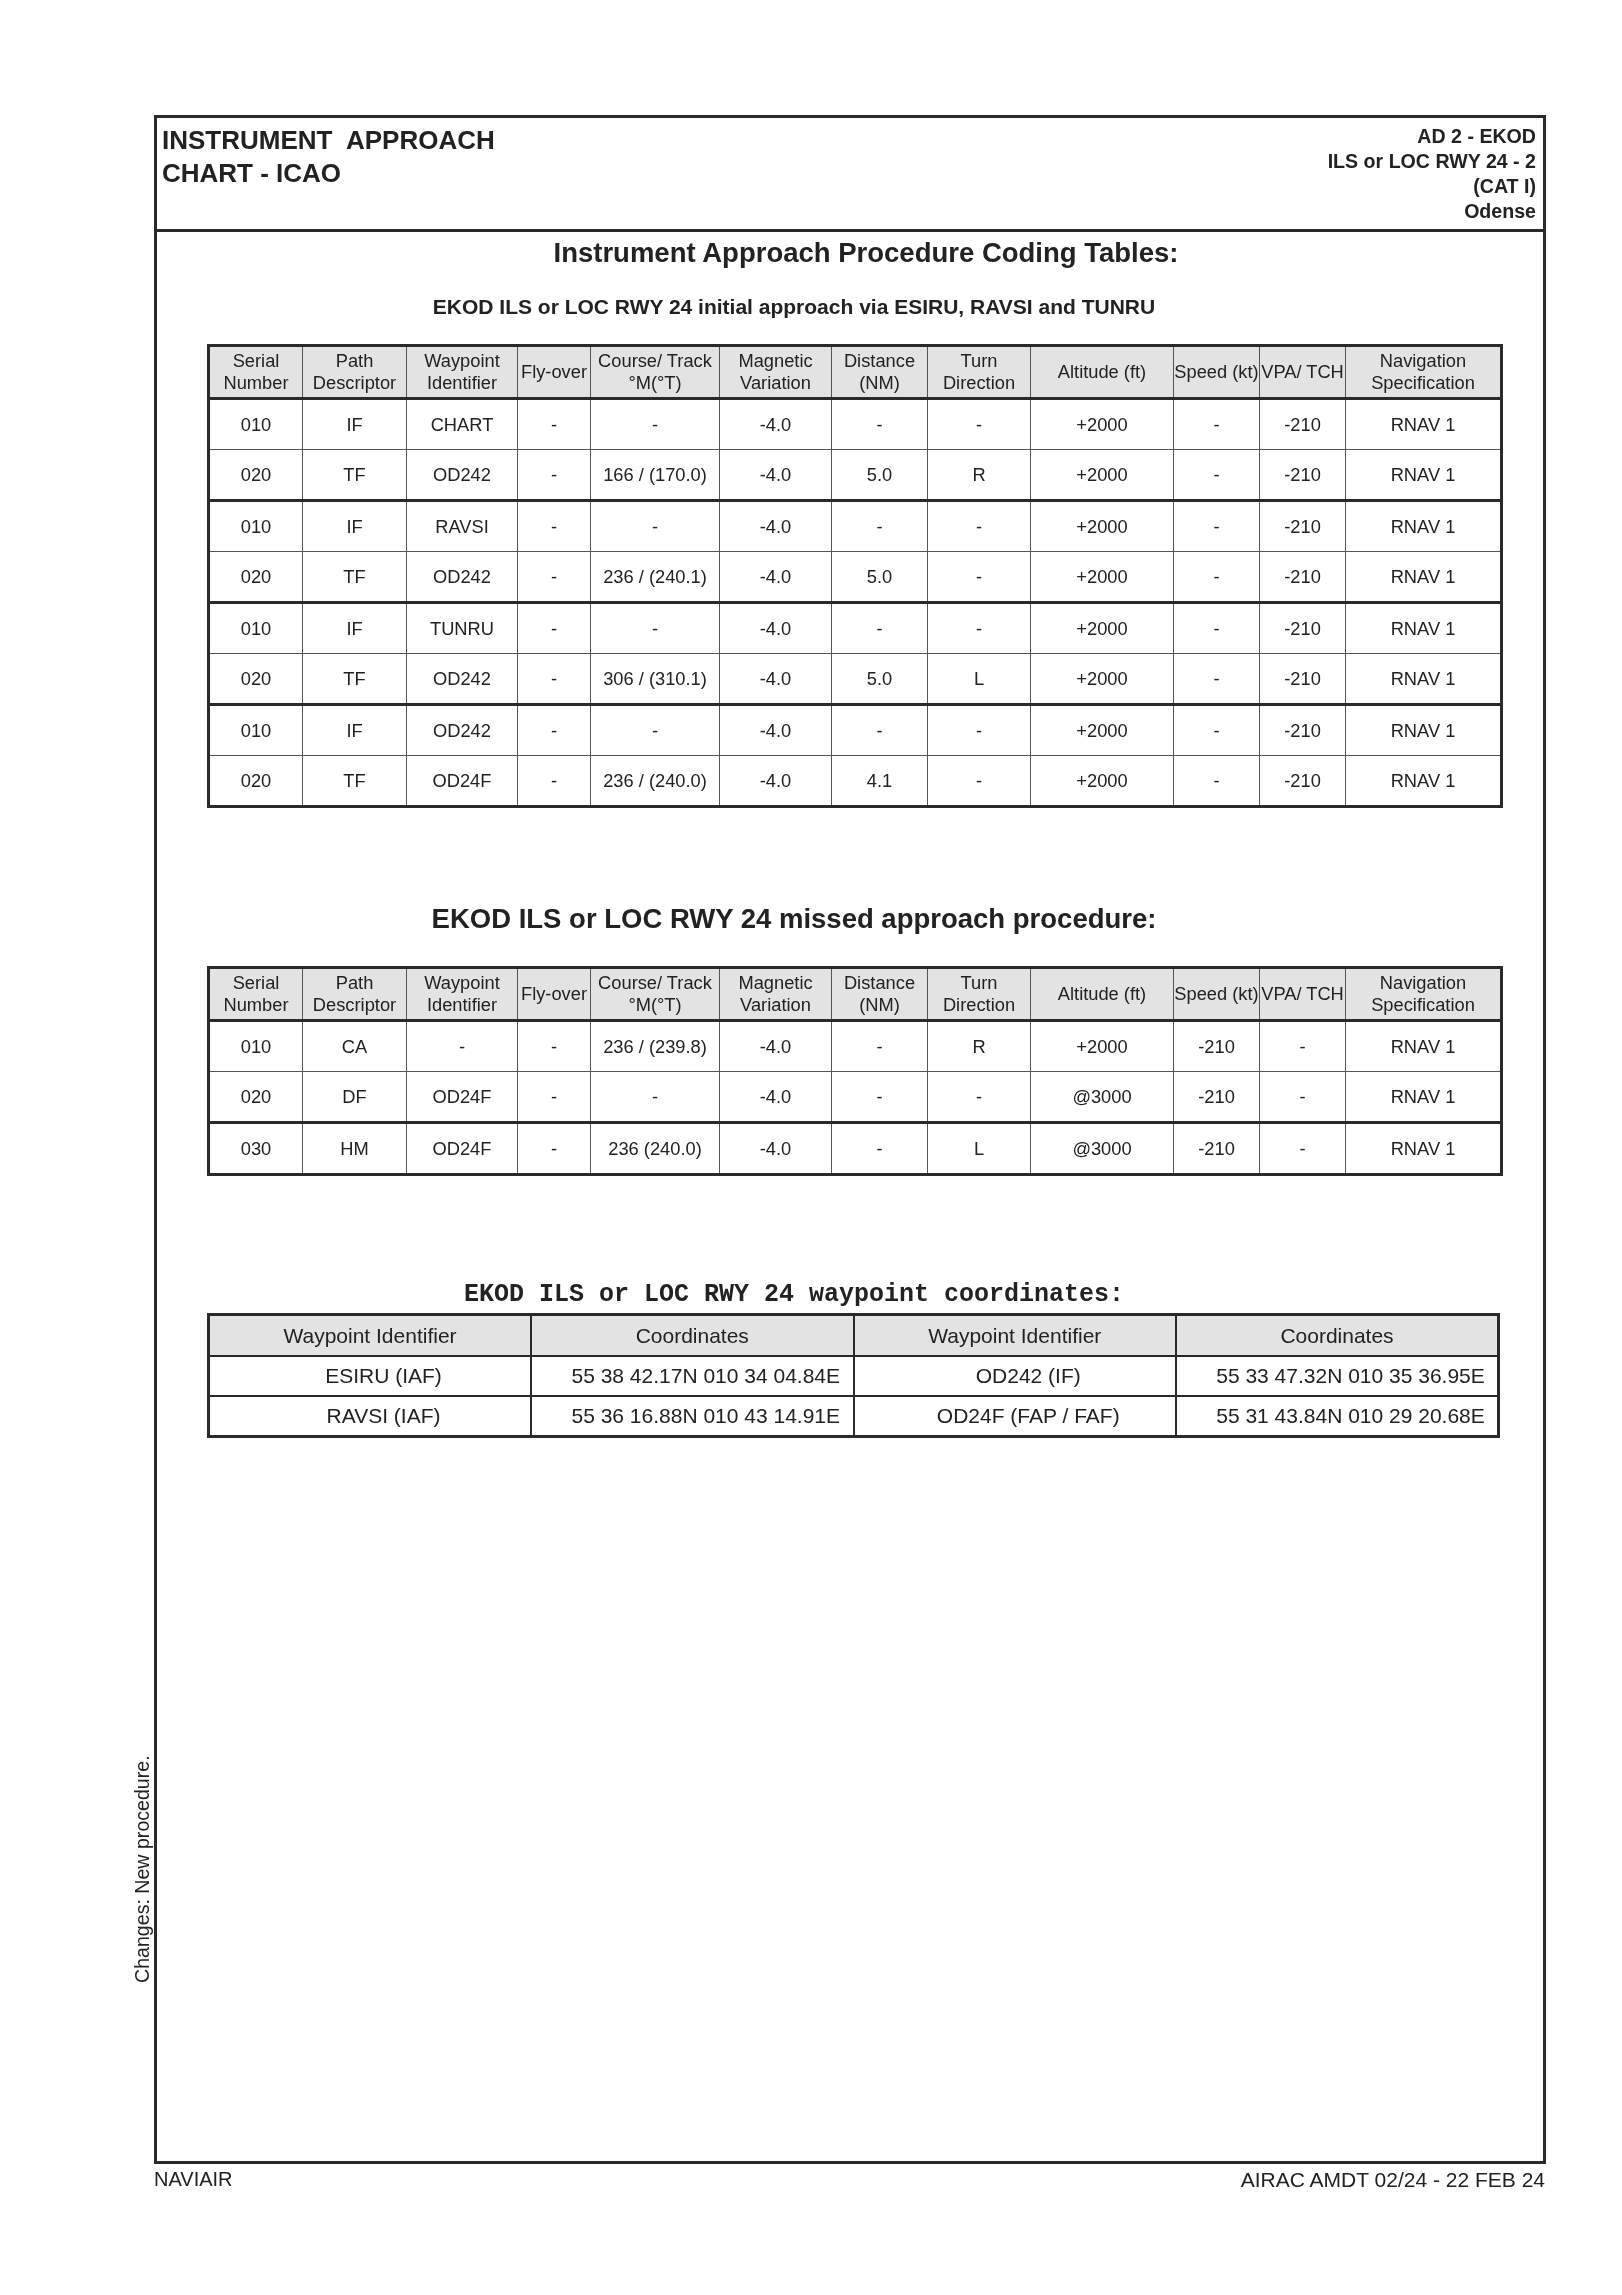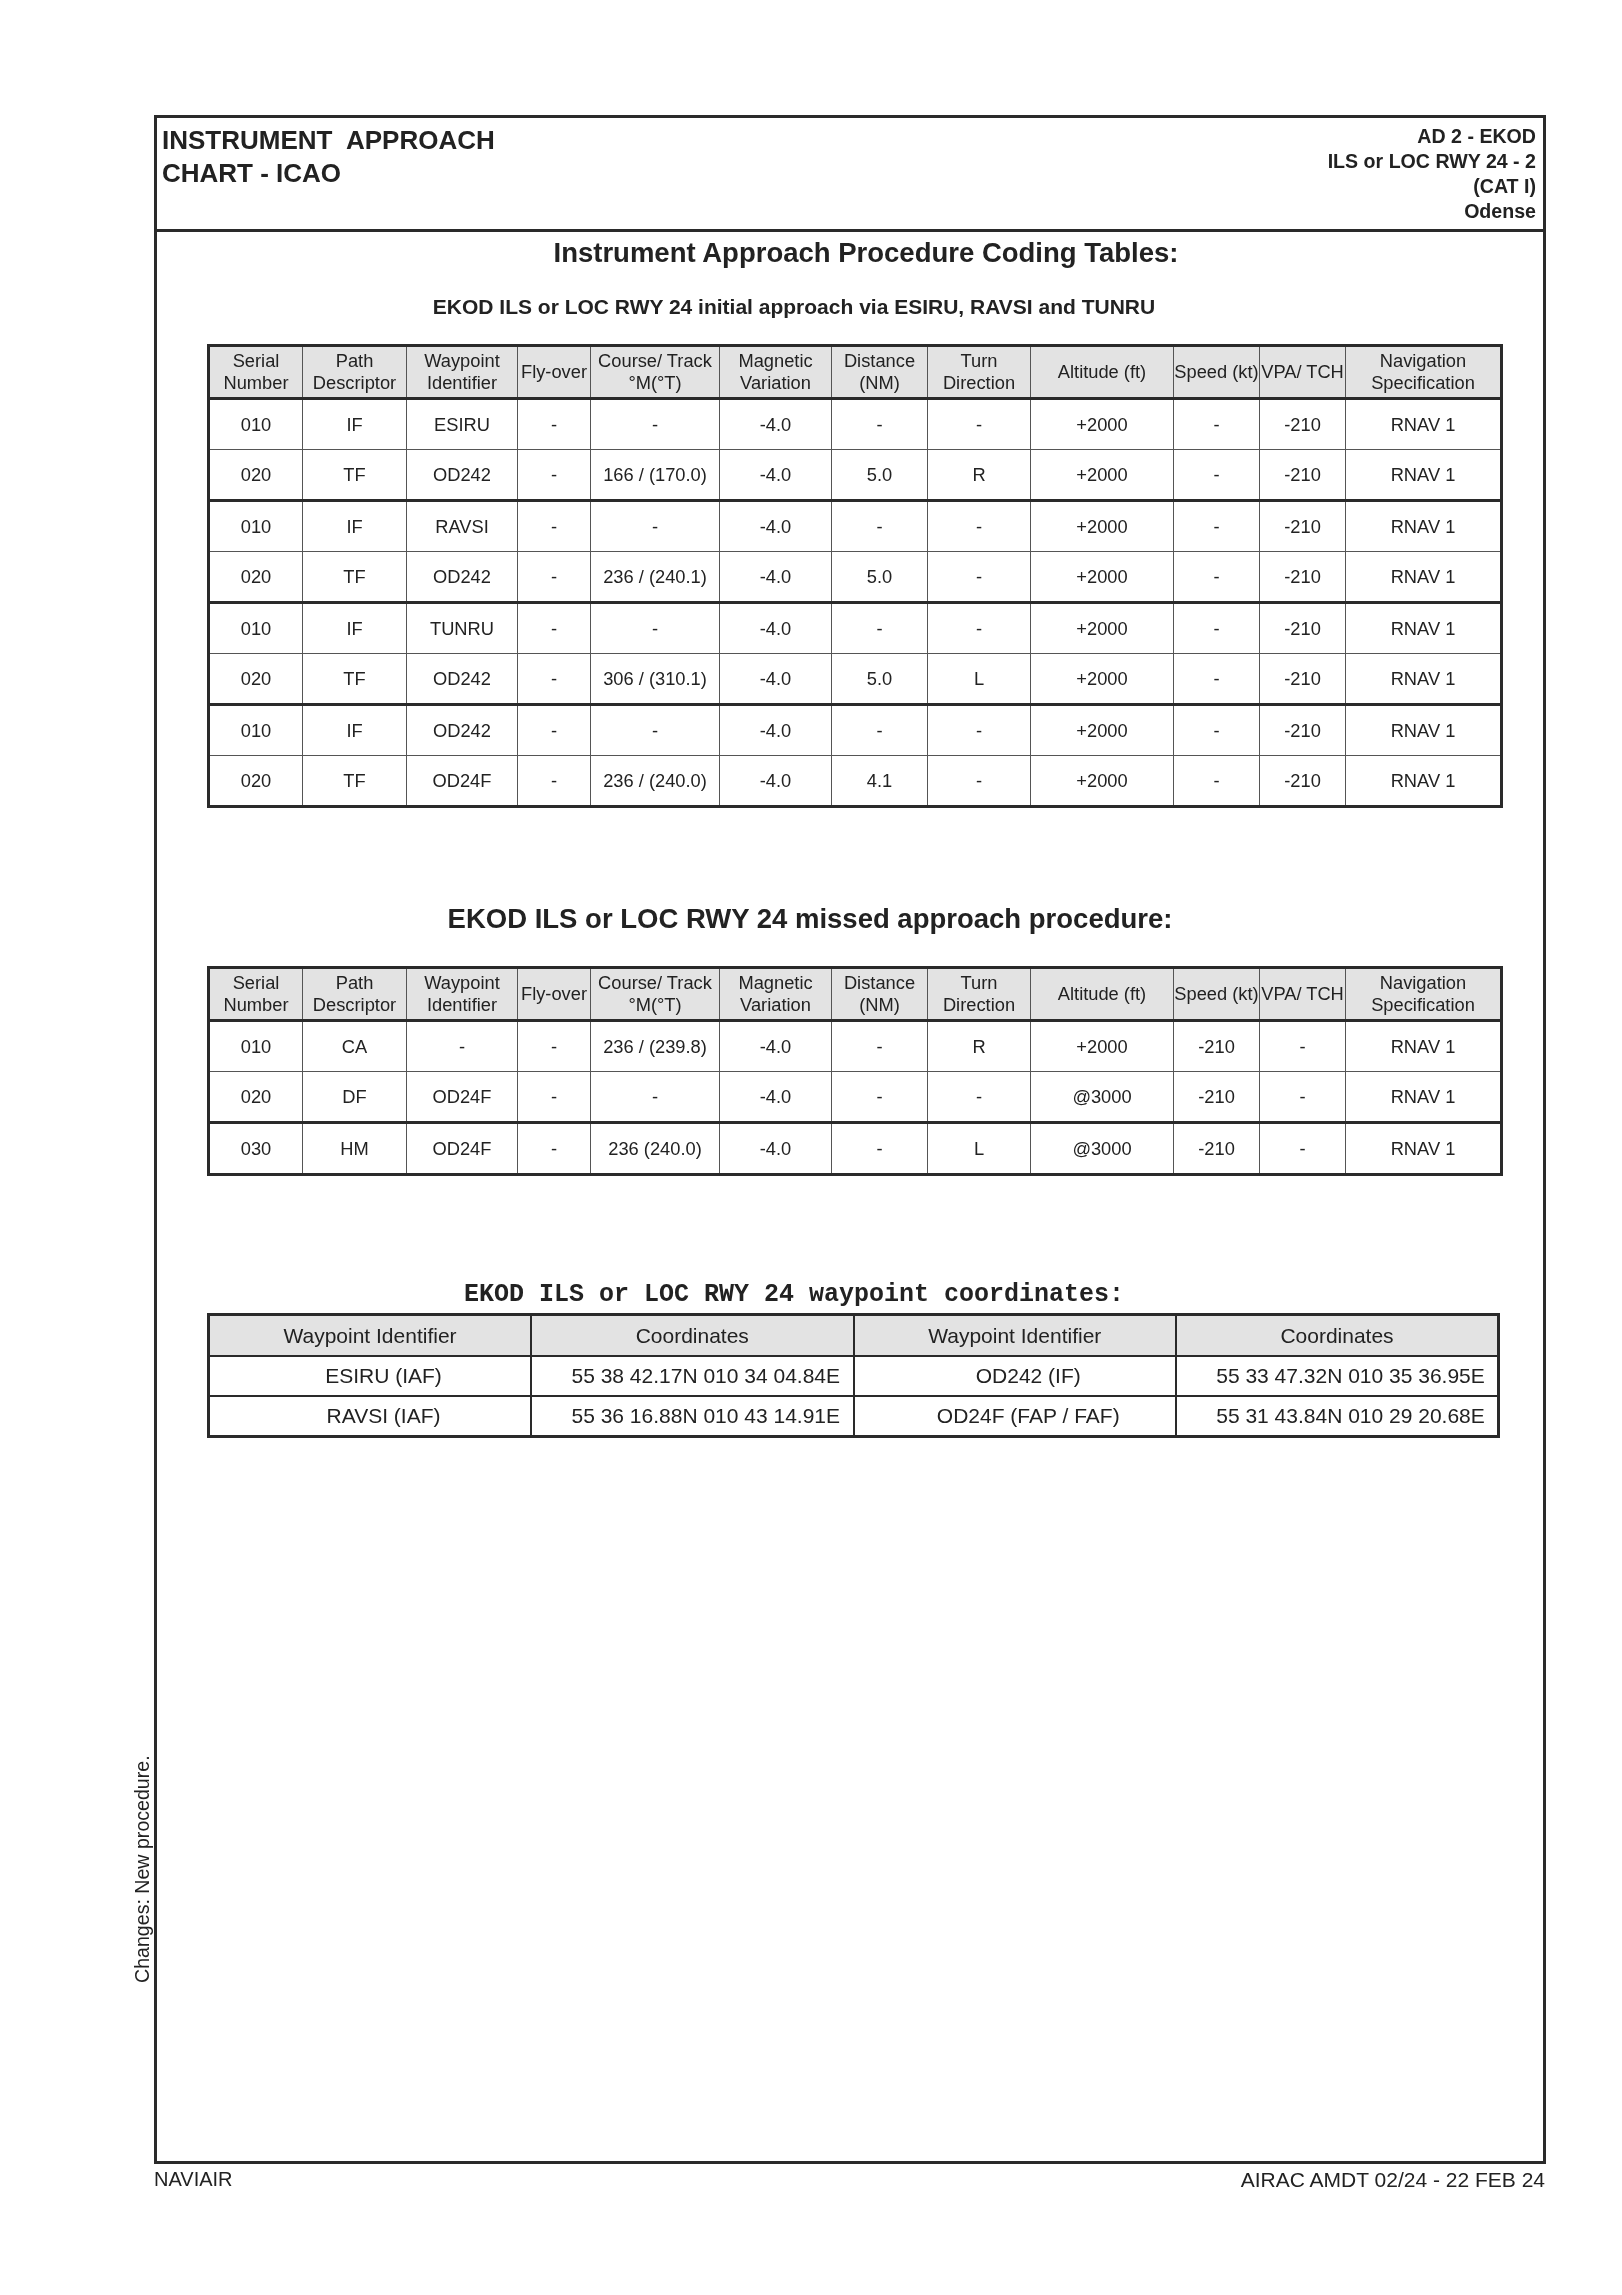--- a/index.html
+++ b/index.html
@@ -5,21 +5,21 @@
   html, body { margin:0; padding:0; background:#ffffff; }
   body { width:1623px; height:2295px; position:relative; font-family:"Liberation Sans", sans-serif; color:#222; overflow:hidden; }
   .frame { position:absolute; left:154px; top:115px; width:1392px; height:2049px; border:3.3px solid #2a2a2a; box-sizing:border-box; }
   .hdr-divider { position:absolute; left:154px; top:229px; width:1392px; height:3.3px; background:#2a2a2a; }
   .hdr-left { position:absolute; left:162px; top:124px; font-weight:bold; font-size:26px; line-height:33px; white-space:pre; }
   .hdr-right { position:absolute; right:87px; top:124px; font-weight:bold; font-size:19.6px; line-height:25px; text-align:right; }
   .hdr-right div { white-space:nowrap; }
   .title-main { position:absolute; left:154px; width:1392px; top:237px; text-align:center; font-weight:bold; font-size:27.5px;margin-left:16px; }
   .subtitle { position:absolute; left:154px; width:1280px; text-align:center; font-weight:bold; }
   .sub1 { top:295px; font-size:21px; }
-  .sub2 { top:903px; font-size:27.5px;margin-left:16px; }
+  .sub2 { top:903px; font-size:27.5px; }
   .sub3 { top:1280px; font-size:25px;font-family:Liberation Mono, monospace; }
   table { position:absolute; border-collapse:collapse; table-layout:fixed; }
   table td, table th { text-align:center; vertical-align:middle; border:1.3px solid #555; padding:0; font-weight:normal; }
   table th { background:#e3e3e3; font-size:18.3px; line-height:21.6px; }
   table td { font-size:18.3px; }
   .t1 { left:207px; top:344px; width:1293px; border:3.3px solid #2a2a2a; }
   .t1 th { height:50px; border-bottom:3.3px solid #2a2a2a; }
   .t1 td { height:49px; }
   .t1 tr.grp-start td { border-top:3.3px solid #2a2a2a; }
   .t2 { left:207px; top:966px; width:1293px; border:3.3px solid #2a2a2a; }
@@ -81,21 +81,21 @@
         <th>Altitude (ft)</th>
         <th>Speed (kt)</th>
         <th>VPA/ TCH</th>
         <th>Navigation Specification</th>
       </tr>
     </thead>
   <tbody id="t1-body">
       <tr>
         <td>010</td>
         <td>IF</td>
-        <td>ESIRU</td>
+        <td>CHART</td>
         <td>-</td>
         <td>-</td>
         <td>-4.0</td>
         <td>-</td>
         <td>-</td>
         <td>+2000</td>
         <td>-</td>
         <td>-210</td>
         <td>RNAV 1</td>
       </tr>

